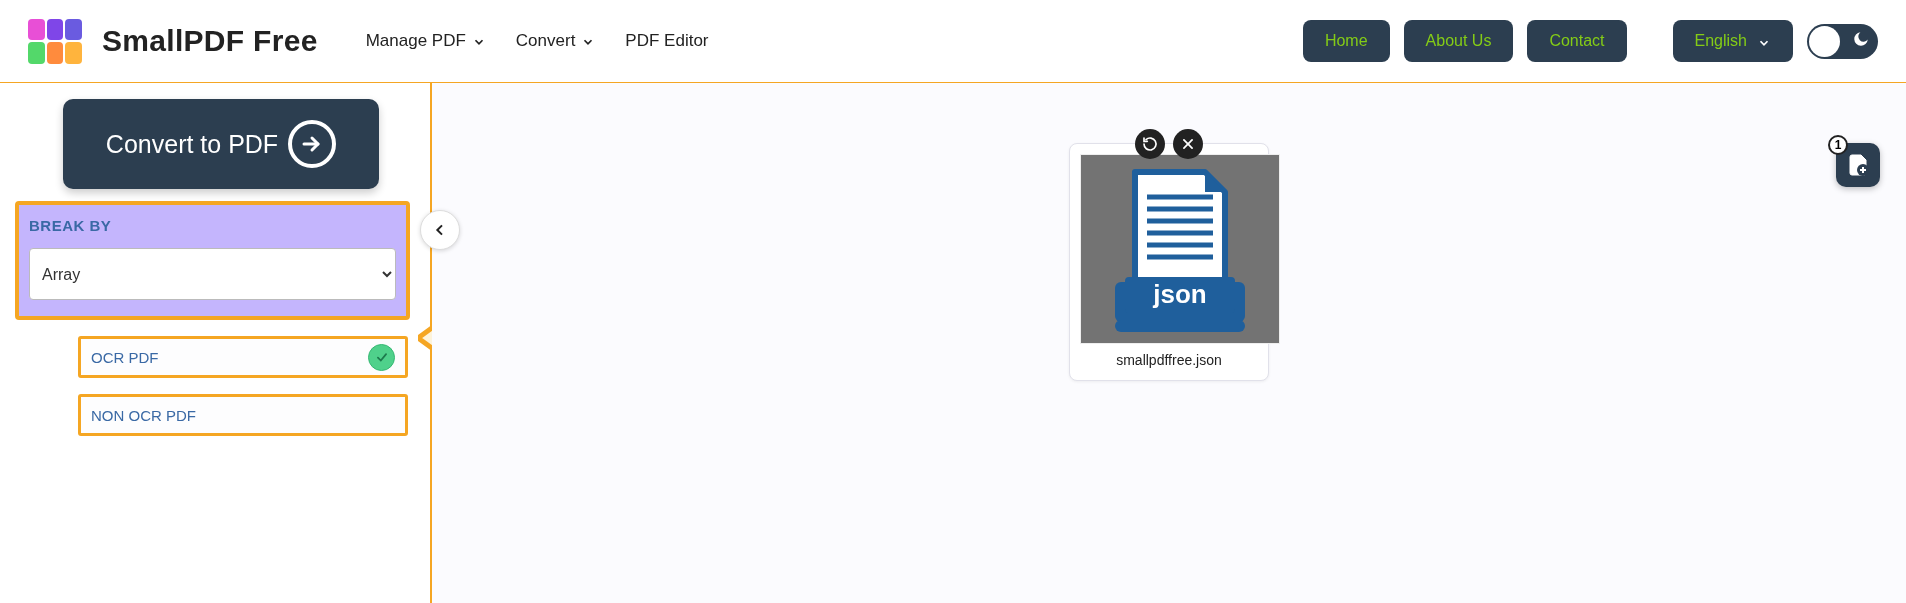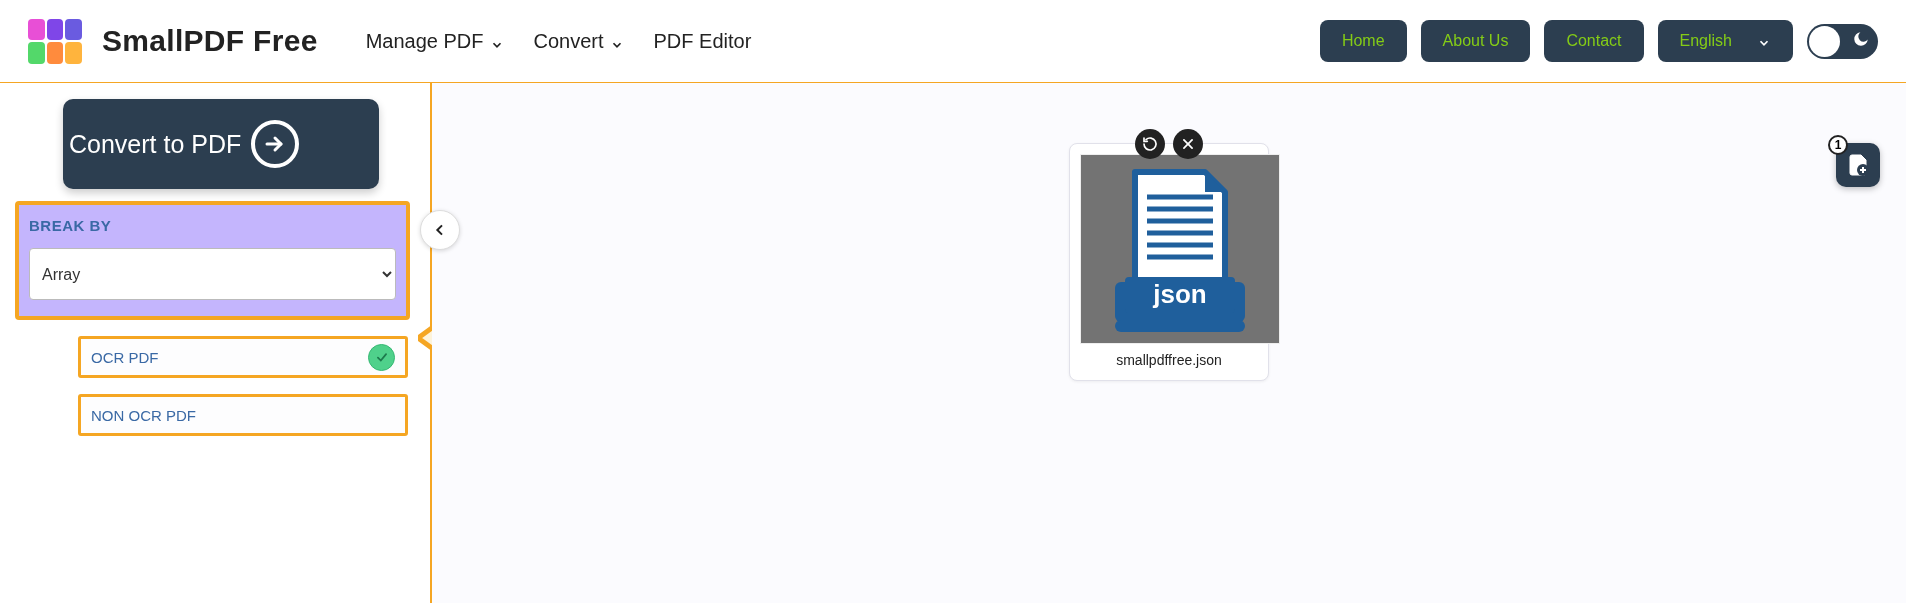--- a/index.html
+++ b/index.html
@@ -20,49 +20,49 @@
     display:flex;align-items:center;height:83px;padding:0 28px;
     border-bottom:1px solid var(--orange);gap:20px;
   }
   .logo-grid{
     width:54px;height:45px;display:grid;grid-template-columns:repeat(3,1fr);
     grid-template-rows:repeat(2,1fr);gap:2px;
   }
   .logo-grid span{border-radius:4px;}
   .brand{font-size:30px;font-weight:600;color:#222;letter-spacing:.3px;}
   .nav{display:flex;gap:30px;margin-left:28px;}
-  .nav-item{display:flex;align-items:center;gap:6px;font-size:20px;color:#222;cursor:pointer;}
+  .nav-item{display:flex;align-items:center;gap:6px;font-size:17px;color:#222;cursor:pointer;}
   .chev{width:14px;height:14px;display:inline-block;}
   .chev svg{width:100%;height:100%;}
   .spacer{flex:1;}
   .btn{
     background:var(--navy);color:#84cc16;border:none;border-radius:8px;
     padding:12px 22px;font-size:16px;font-weight:500;cursor:pointer;
   }
   .btn-group{display:flex;gap:14px;align-items:center;}
-  .lang-btn{display:flex;align-items:flex-end;gap:25px;}
+  .lang-btn{display:flex;align-items:flex-end;gap:10px;margin-left:32px;}
   .lang-chev{width:14px;height:14px;}
   .theme-toggle{
     width:71px;height:35px;background:var(--navy);border-radius:999px;
     position:relative;cursor:pointer;display:flex;align-items:center;
   }
   .theme-knob{
     width:31px;height:31px;background:#fff;border-radius:50%;position:absolute;left:2px;top:2px;
   }
   .theme-moon{position:absolute;right:8px;color:#fff;}
   
   .main{display:flex;height:calc(100vh - 83px);min-height:420px;}
   .left{
     width:432px;flex-shrink:0;background:#fff;border-right:2px solid var(--orange);
     padding:16px 15px 0 15px;position:relative;
   }
   .cta{
     background:var(--navy);color:#fff;border:none;border-radius:10px;
     height:90px;width:316px;margin:0 0 12px 48px;display:flex;align-items:center;
-    gap:10px;font-size:25px;font-weight:500;cursor:pointer;
+    justify-content:center;gap:10px;font-size:25px;font-weight:500;cursor:pointer;
     box-shadow:0 4px 8px rgba(0,0,0,.2);
   }
   .cta-arrow{
     width:48px;height:48px;border:4px solid #fff;border-radius:50%;display:flex;
     align-items:center;justify-content:center;
   }
   .panel-box{
     border:4px solid var(--orange);border-radius:4px;background:#c4b5fd;
     padding:12px 10px 16px 10px;width:395px;
   }

